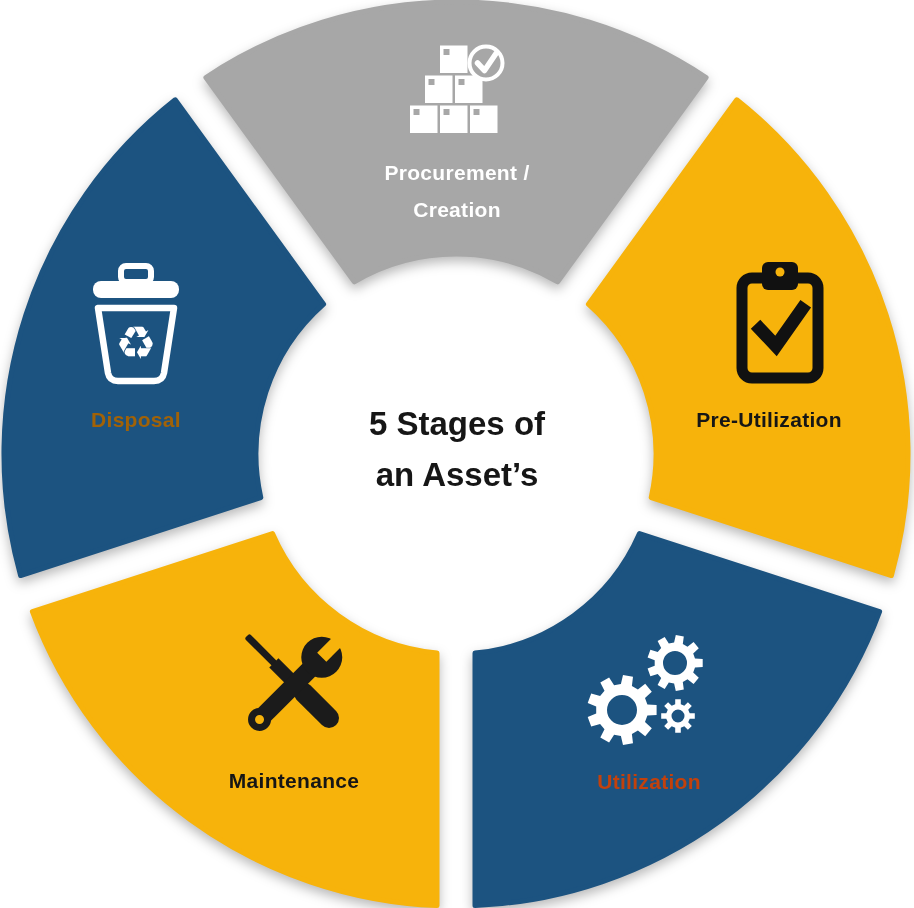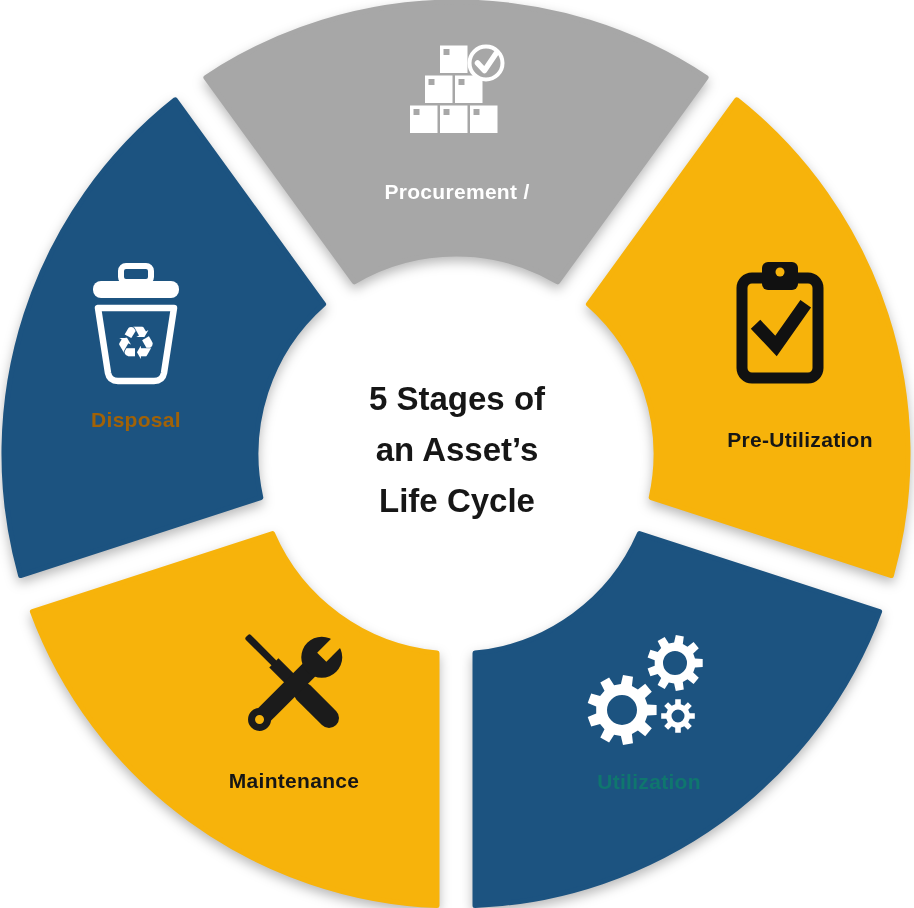--- a/index.html
+++ b/index.html
@@ -12,21 +12,21 @@
     position:absolute;transform:translate(-50%,-50%);
     font-weight:700;font-size:21px;line-height:37px;letter-spacing:.3px;
     text-align:center;white-space:nowrap;
   }
   .center-title{
     position:absolute;left:457px;top:449px;transform:translate(-50%,-50%);
     width:400px;text-align:center;color:#161616;
     font-weight:700;font-size:33px;line-height:51px;letter-spacing:0px;
   }
   .lbl-procurement{left:457px;top:191px;}
-  .lbl-pre-utilization{left:800px;top:419px;margin-top:20px;}
+  .lbl-pre-utilization{left:769px;top:419px;}
   .lbl-utilization{left:649px;top:781px;}
   .lbl-maintenance{left:294px;top:780px;}
   .lbl-disposal{left:136px;top:419px;}
   .ic-boxes{left:406px;top:42px;}
   .ic-clipboard{left:736px;top:262px;}
   .ic-gears{left:584px;top:630px;}
   .ic-tools{left:235px;top:628px;}
   .ic-trash{left:88px;top:262px;}
 </style>
 </head>
@@ -95,25 +95,25 @@
 
   <svg class="icon ic-trash" width="96" height="126" viewBox="0 0 96 126">
     <rect x="33" y="4" width="30" height="16" rx="5" fill="none" stroke="#fff" stroke-width="6"></rect>
     <rect x="5" y="19" width="86" height="17" rx="8" fill="#fff"></rect>
     <path d="M10 46 L86 46 L76 111 Q74.5 119 66 119 L30 119 Q21.5 119 20 111 Z" fill="none" stroke="#fff" stroke-width="6.5" stroke-linejoin="round"></path>
     <text x="48" y="97" text-anchor="middle" font-size="46" fill="#fff" font-family="&quot;DejaVu Sans&quot;, sans-serif">♻</text>
   </svg>
 
   <div class="seg-label lbl-procurement" style="color: rgb(255, 255, 255);">
     <div>Procurement /</div>
+    <div>Creation</div>
   </div>
   <div class="seg-label lbl-pre-utilization" style="color: rgb(22, 22, 22);">Pre-Utilization</div>
-  <div class="seg-label lbl-utilization" style="color: #0f766e;">Utilization</div>
+  <div class="seg-label lbl-utilization" style="color: #c2410c;">Utilization</div>
   <div class="seg-label lbl-maintenance" style="color: rgb(22, 22, 22);">Maintenance</div>
   <div class="seg-label lbl-disposal" style="color: #a16207;">Disposal</div>
 
   <div class="center-title">
     <div>5 Stages of</div>
     <div>an Asset’s</div>
-    <div>Life Cycle</div>
   </div>
 
 </div>
 
 </body></html>

